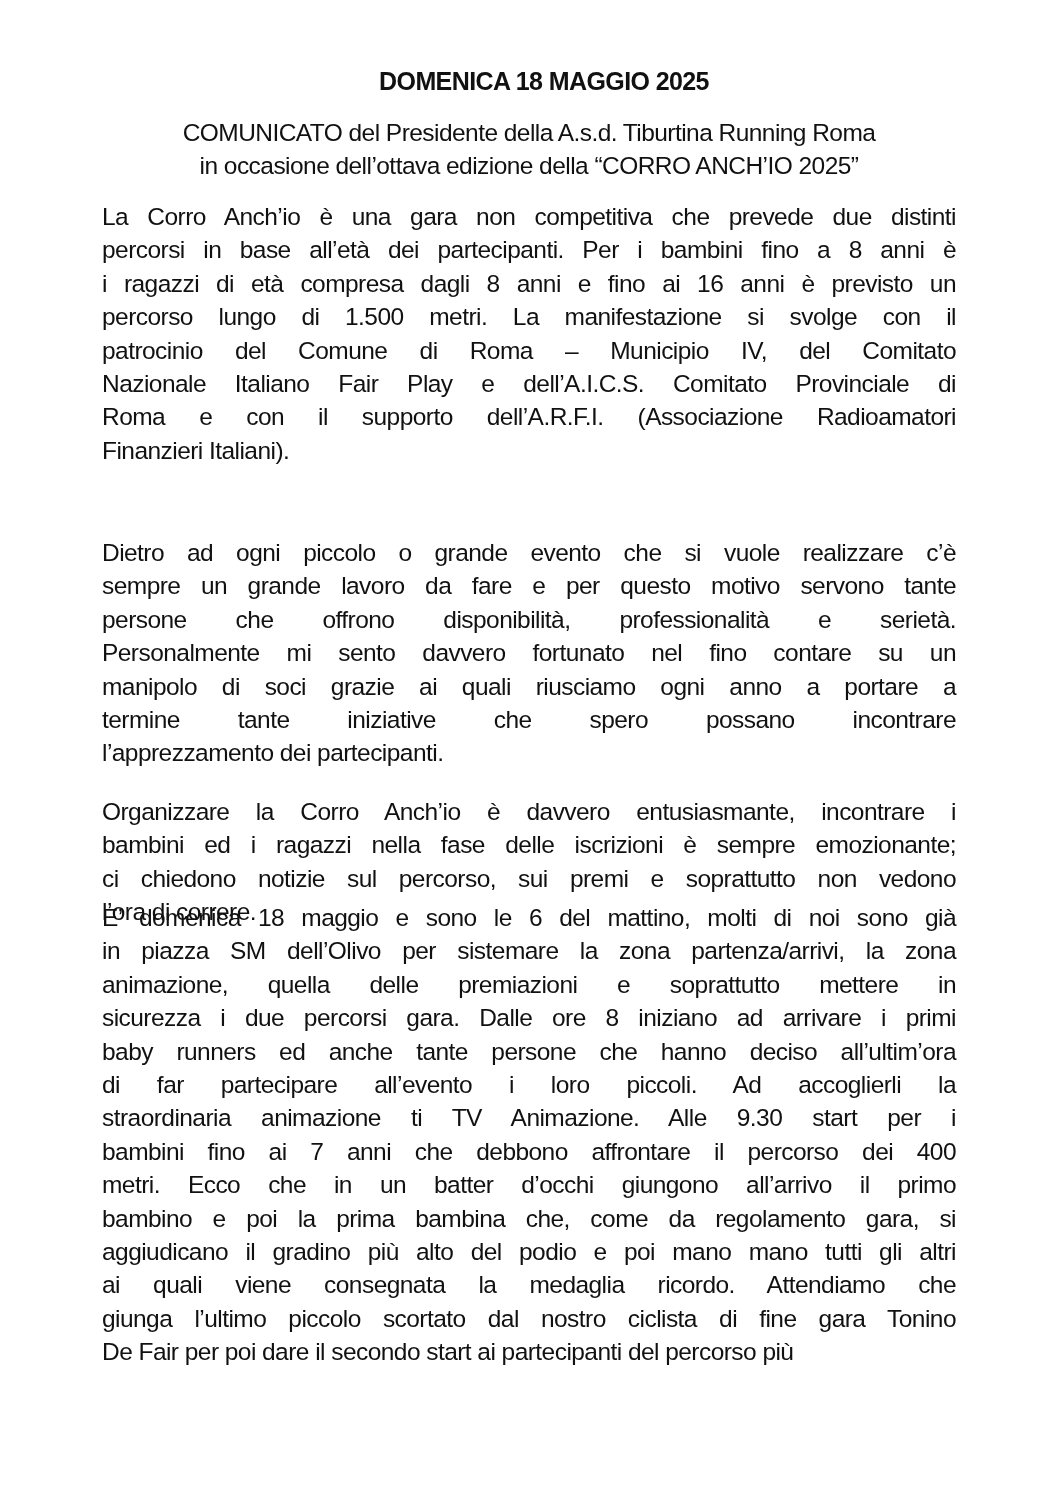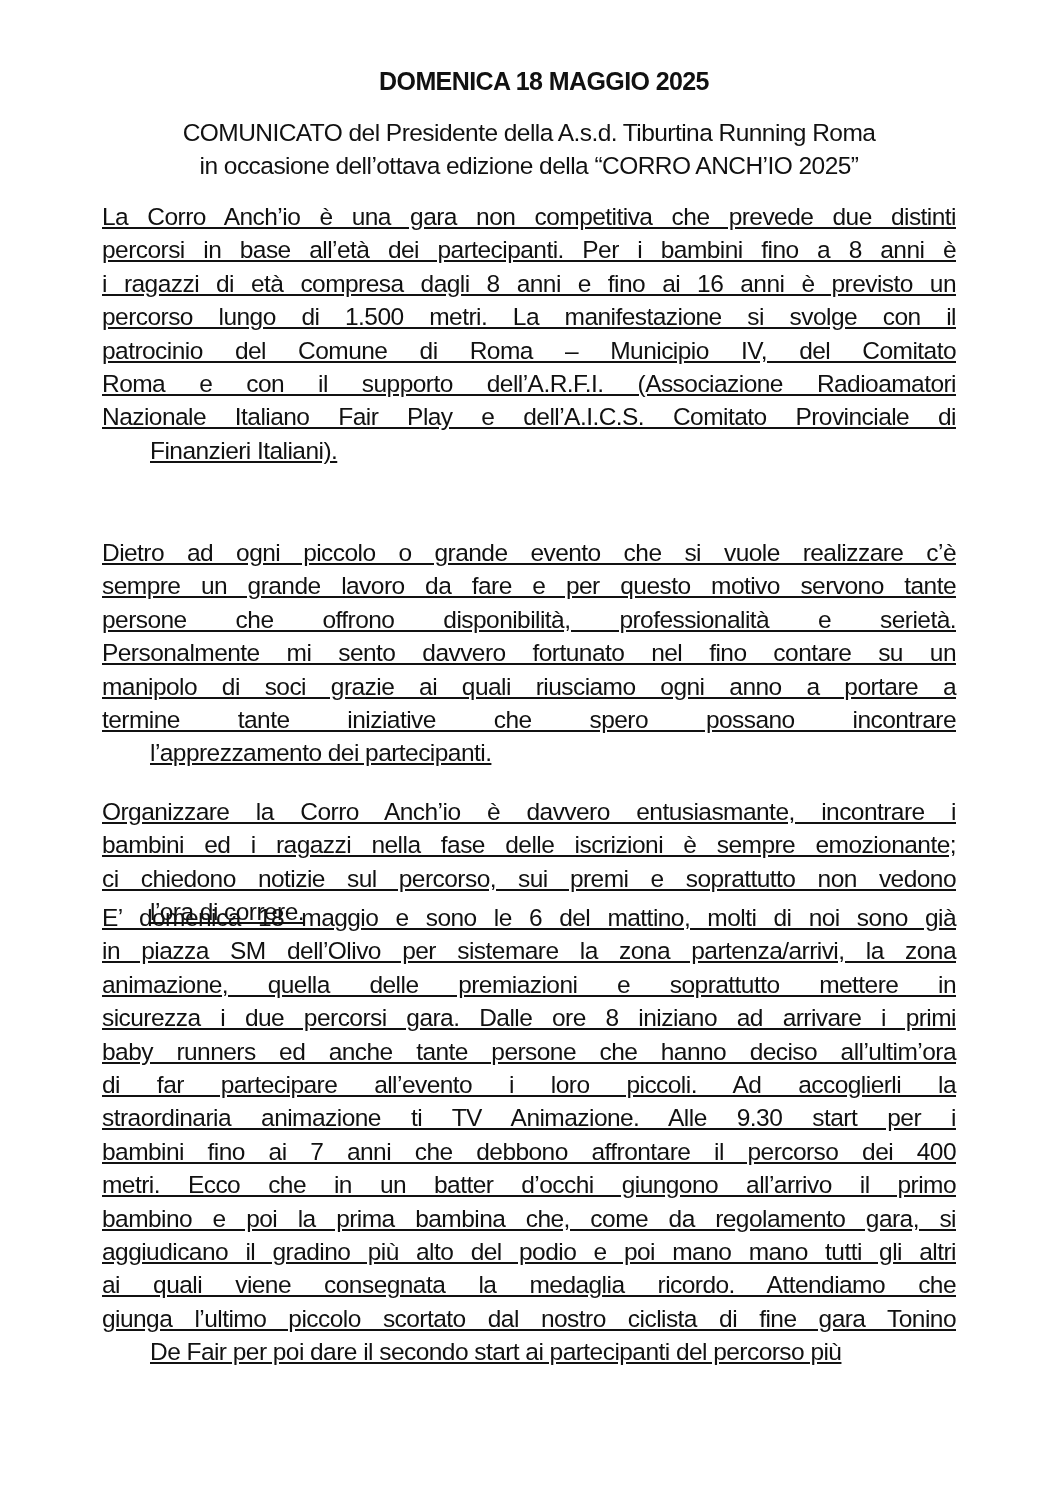--- a/index.html
+++ b/index.html
@@ -17,27 +17,26 @@
   .subtitle {
     position: absolute; left: 0; right: 0; top: 116px;
     text-align: center; font-size: 24.5px; line-height: 33px;
     letter-spacing: -0.55px;
   }
   .subtitle .line { display: block; }
   .para {
     position: absolute; left: 102px; width: 854px;
     font-size: 24.5px; line-height: 33.4px;
     letter-spacing: -0.55px;
-    text-decoration: underline;
   }
   .para .line {
     display: block; text-align: justify; text-align-last: justify;
     white-space: nowrap; overflow: visible; height: 33.4px;
   }
-  .para .line.last { text-align-last: left; margin-left: 48px; }
+  .para .line.last { text-align-last: left; }
   #p1 { top: 200px; }
   #p2 { top: 536px; }
   #p3 { top: 795px; }
   #p4 { top: 901px; }
 </style>
 </head>
 <body>
 
 <div class="page">
   <div class="title">DOMENICA 18 MAGGIO 2025</div>
@@ -46,22 +45,22 @@
     <span class="line">COMUNICATO del Presidente della A.s.d. Tiburtina Running Roma</span>
     <span class="line">in occasione dell’ottava edizione della “CORRO ANCH’IO 2025”</span>
   </div>
 
   <div class="para" id="p1">
       <span class="line">La Corro Anch’io è una gara non competitiva che prevede due distinti</span>
       <span class="line">percorsi in base all’età dei partecipanti. Per i bambini fino a 8 anni è</span>
       <span class="line">i ragazzi di età compresa dagli 8 anni e fino ai 16 anni è previsto un</span>
       <span class="line">percorso lungo di 1.500 metri. La manifestazione si svolge con il</span>
       <span class="line">patrocinio del Comune di Roma – Municipio IV, del Comitato</span>
+      <span class="line">Nazionale Italiano Fair Play e dell’A.I.C.S. Comitato Provinciale di</span>
       <span class="line">Roma e con il supporto dell’A.R.F.I. (Associazione Radioamatori</span>
-      <span class="line">Nazionale Italiano Fair Play e dell’A.I.C.S. Comitato Provinciale di</span>
       <span class="line last">Finanzieri Italiani).</span>
     </div>
   <div class="para" id="p2">
       <span class="line">Dietro ad ogni piccolo o grande evento che si vuole realizzare c’è</span>
       <span class="line">sempre un grande lavoro da fare e per questo motivo servono tante</span>
       <span class="line">persone che offrono disponibilità, professionalità e serietà.</span>
       <span class="line">Personalmente mi sento davvero fortunato nel fino contare su un</span>
       <span class="line">manipolo di soci grazie ai quali riusciamo ogni anno a portare a</span>
       <span class="line">termine tante iniziative che spero possano incontrare</span>
       <span class="line last">l’apprezzamento dei partecipanti.</span>

